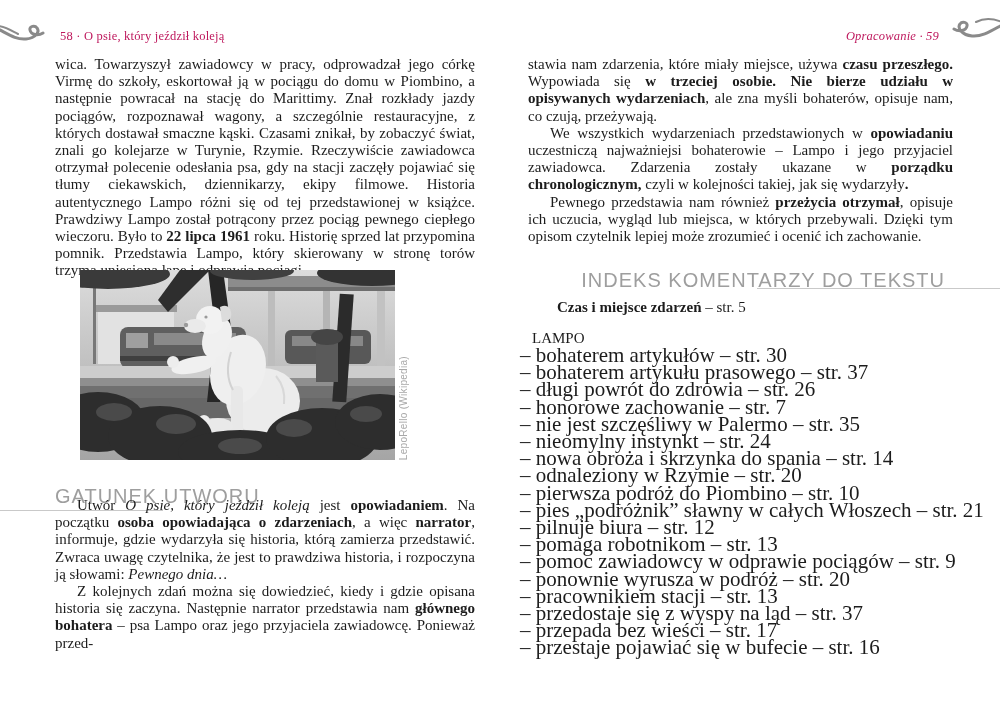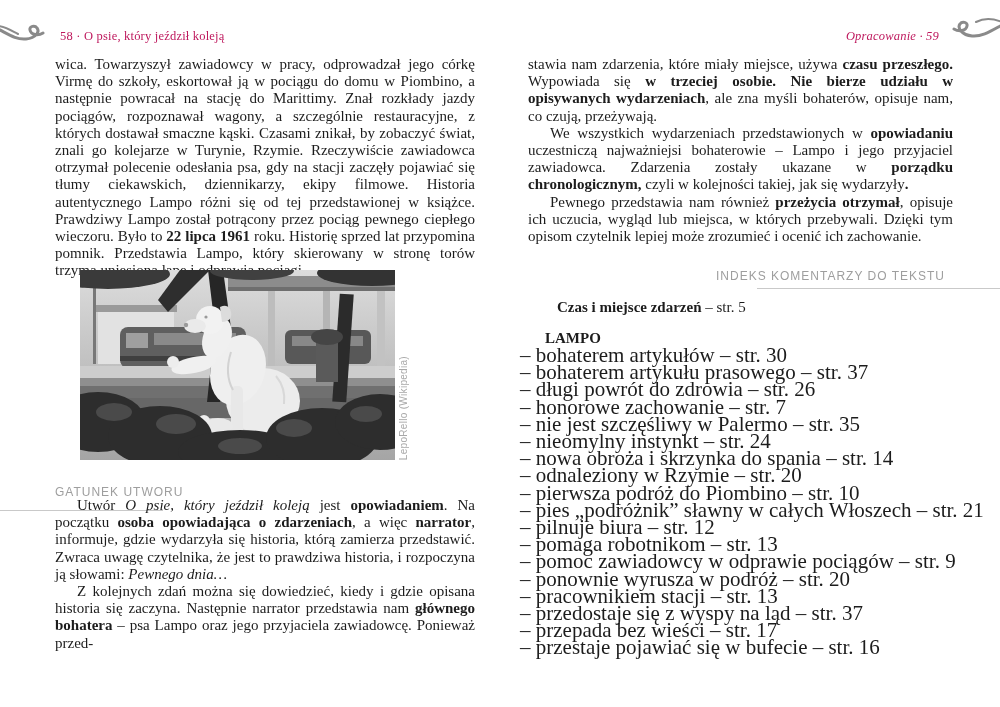--- a/index.html
+++ b/index.html
@@ -16,39 +16,39 @@
   .ornament.right{right:-2px;top:16px;transform:scaleX(-1);}
   
   .textblock{position:absolute;width:420px;font-size:15px;line-height:17.2px;text-align:justify;}
   .textblock p{margin:0;}
   .textblock p.indent{text-indent:22px;}
   .tb-left-1{left:55px;top:56px;}
   .tb-left-2{left:55px;top:497px;}
   .tb-right{left:520px;top:56px;width:425px;margin-left:8px;}
   
   .section-heading{
-    position:absolute;font-family:"Liberation Sans",sans-serif;font-size:12px;
+    position:absolute;font-family:"Liberation Sans",sans-serif;font-size:20px;
     color:#9e9e9e;letter-spacing:1px;white-space:nowrap;
   }
   .heading-gatunek{left:55px;top:485px;}
   .heading-indeks{left:520px;top:269px;width:425px;text-align:right;}
   .section-rule{position:absolute;height:1px;background:#c9c9c9;}
   .rule-gatunek{left:0;top:510px;width:163px;}
   .rule-indeks{left:757px;top:288px;width:243px;}
   
   .photo{position:absolute;left:80px;top:270px;width:315px;height:190px;overflow:hidden;background:#9a9a9a;}
   .photo svg{display:block;}
   .photo-caption-wrap{position:absolute;left:398px;top:270px;height:190px;width:16px;display:flex;align-items:flex-end;}
   .photo-caption{
     writing-mode:vertical-rl;transform:rotate(180deg);
     font-family:"Liberation Sans",sans-serif;font-size:10px;color:#a8a8a8;letter-spacing:.3px;white-space:nowrap;
   }
   
   .index-lead{position:absolute;left:520px;top:299px;width:425px;font-size:15px;}
-  .index-group-title{position:absolute;left:545px;top:330px;font-size:15px;font-weight:bold;}
+  .index-group-title{position:absolute;left:532px;top:330px;font-size:15px;font-weight:normal;}
   .index-list{position:absolute;left:520px;top:347px;width:440px;font-size:21px;line-height:17.2px;}
   .index-list .index-item{white-space:nowrap;}
 </style>
 </head>
 <body>
 
 <div class="page">
 
   <div class="ornament left">
     <svg width="48" height="26" viewBox="0 0 48 26" aria-hidden="true">

